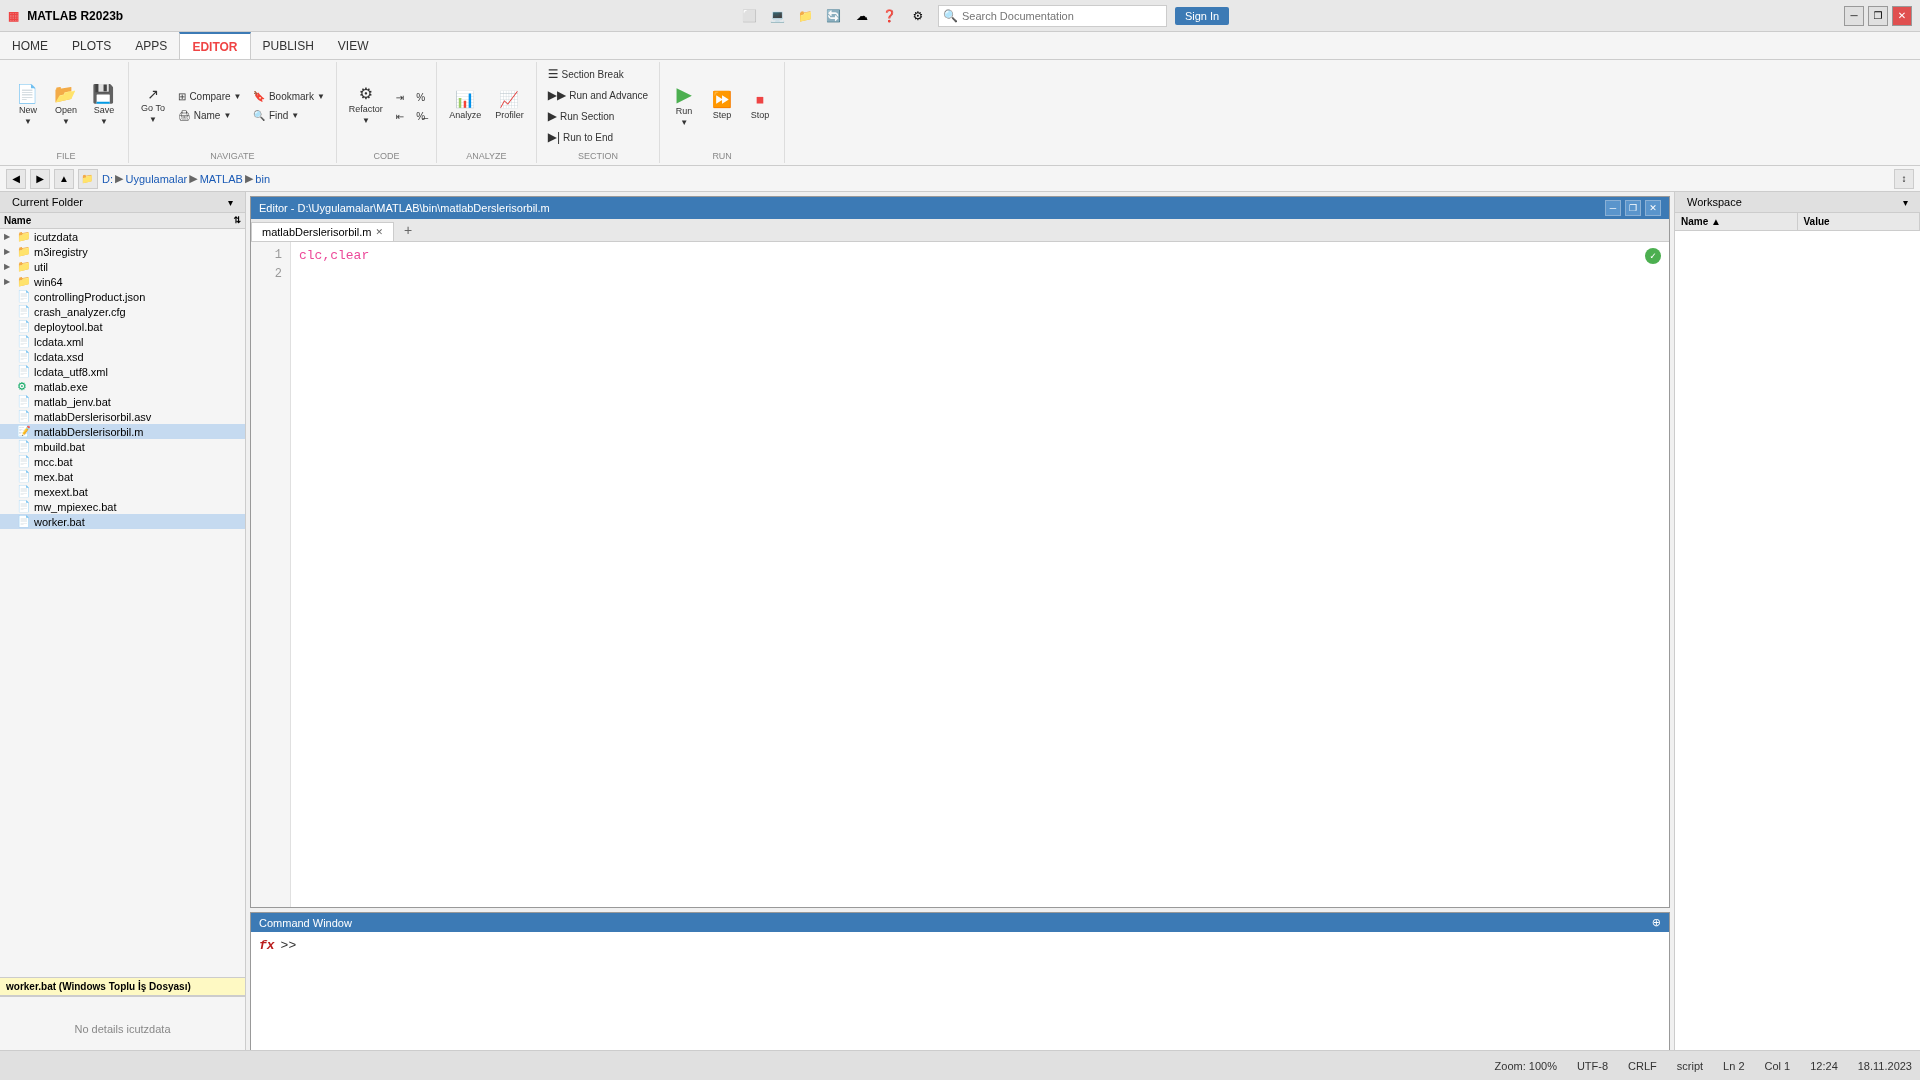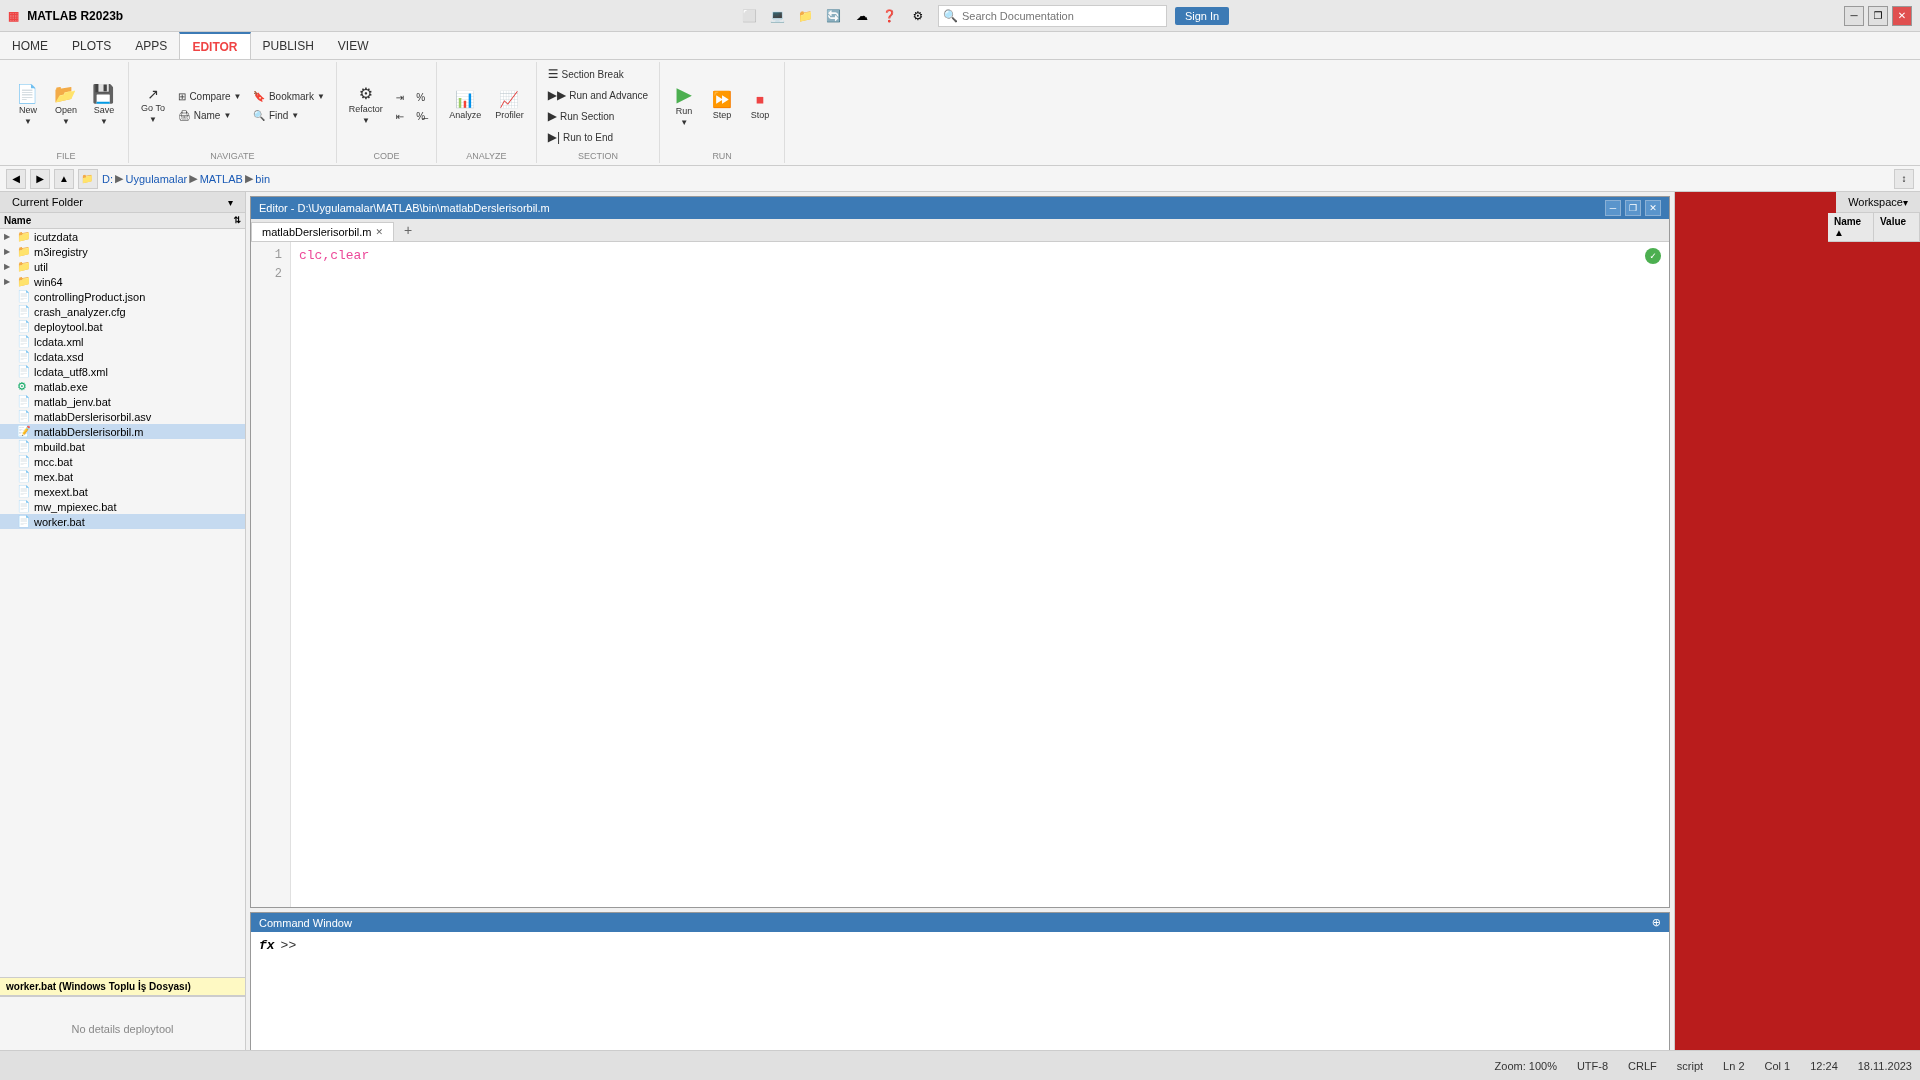--- a/index.html
+++ b/index.html
@@ -326,32 +326,31 @@
     }
     .command-content {
       flex: 1;
       padding: 6px 8px;
       font-family: 'Courier New', monospace;
       font-size: 13px;
       display: flex;
       align-items: flex-start;
       gap: 6px;
     }
-    .fx-icon { font-style: italic; font-weight: bold; color: #000000; font-size: 13px; }
+    .fx-icon { font-style: italic; font-weight: bold; color: #b91c1c; font-size: 13px; }
     .prompt { font-size: 13px; color: #333; }
 
     
     .right-panel {
       width: 246px;
       min-width: 246px;
       display: flex;
       flex-direction: column;
-      background: #b91c1c;
+      background: #7dd3fc;
       border-left: 1px solid #ccc;
-      align-items: flex-end;
     }
 
     .workspace-header {
       display: flex;
       background: #e8e8e8;
       border-bottom: 1px solid #ccc;
       font-size: 10px;
       font-weight: bold;
     }
     .ws-col {
@@ -736,21 +735,21 @@
         <span class="file-icon">📄</span>
         <span class="file-name">worker.bat</span>
       </div>
     </div>
 
     <div style="border-top:1px solid #ccc;">
       <div style="background:#fef9c3; padding:3px 6px; font-size:10px; font-weight:bold; border-bottom:1px solid #ccc; display:flex; justify-content:space-between;">
         <span>worker.bat (Windows Toplu İş Dosyası)</span>
       </div>
       <div class="detail-panel">
-        <div style="text-align:center; margin-top:20px; color:#888; font-size:11px;">No details deploytool</div>
+        <div style="text-align:center; margin-top:20px; color:#888; font-size:11px;">No details icutzdata</div>
       </div>
     </div>
   </div>
 
   <div class="editor-area">
 
     <div class="editor-window">
       <div class="editor-title-bar">
         <span>Editor - D:\Uygulamalar\MATLAB\bin\matlabDerslerisorbil.m</span>
         <div class="editor-title-controls">

